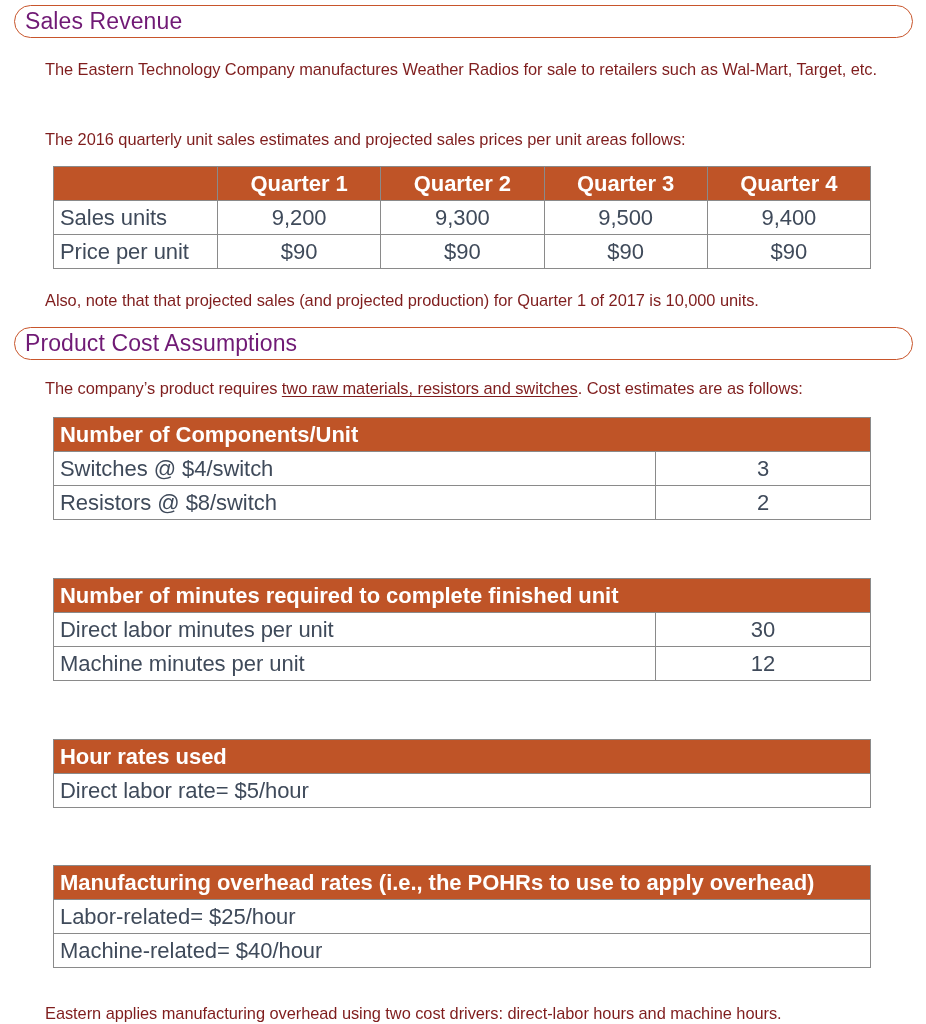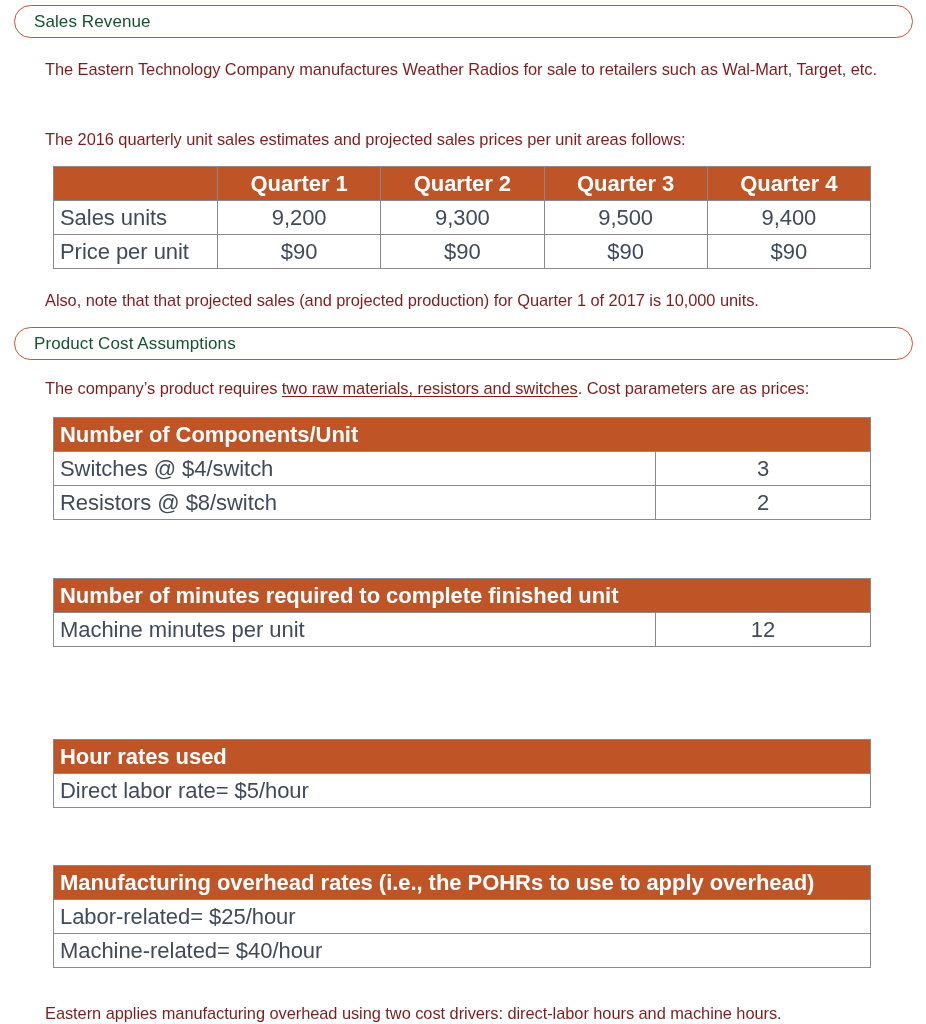--- a/index.html
+++ b/index.html
@@ -30,24 +30,24 @@
     width: 899px;
     height: 33px;
     box-sizing: border-box;
     border: 1.6px solid #c8552b;
     border-radius: 17px;
     background: #ffffff;
     display: flex;
     align-items: center;
   }
   .pill-label {
-    padding-left: 19px;
-    font-size: 17px;
+    padding-left: 10px;
+    font-size: 23px;
     line-height: 1;
-    color: #14532d;
+    color: #701a75;
     letter-spacing: 0.1px;
     white-space: nowrap;
   }
 
   
   .para {
     position: absolute;
     left: 45px;
     width: 838px;
     font-size: 16.4px;
@@ -152,21 +152,21 @@
       </tr>
     </tbody>
   </table>
 
   <div class="para" style="top:287px;">Also, note that that projected sales (and projected production) for Quarter 1 of 2017 is 10,000 units.</div>
 
   <div class="pill" style="top:327px;">
     <span class="pill-label">Product Cost Assumptions</span>
   </div>
 
-  <div class="para" style="top:375px;"><span>The company’s product requires </span><span class="u">two raw materials, resistors and switches</span><span>. Cost parameters are as prices:</span></div>
+  <div class="para" style="top:375px;"><span>The company’s product requires </span><span class="u">two raw materials, resistors and switches</span><span>. Cost estimates are as follows:</span></div>
 
   <table class="dt p" style="top:417px;">
     <colgroup>
         <col class="label">
         <col class="value">
       </colgroup>
     <thead>
       <tr>
         <th class="hdr l" colspan="2">Number of Components/Unit</th>
       </tr>
@@ -188,20 +188,24 @@
         <col class="label">
         <col class="value">
       </colgroup>
     <thead>
       <tr>
         <th class="hdr l" colspan="2">Number of minutes required to complete finished unit</th>
       </tr>
     </thead>
     <tbody>
       <tr>
+        <td class="l">Direct labor minutes per unit</td>
+        <td class="c">30</td>
+      </tr>
+      <tr>
         <td class="l">Machine minutes per unit</td>
         <td class="c">12</td>
       </tr>
     </tbody>
   </table>
 
   <table class="dt s" style="top:739px;">
     <colgroup>
         <col class="full">
       </colgroup>

